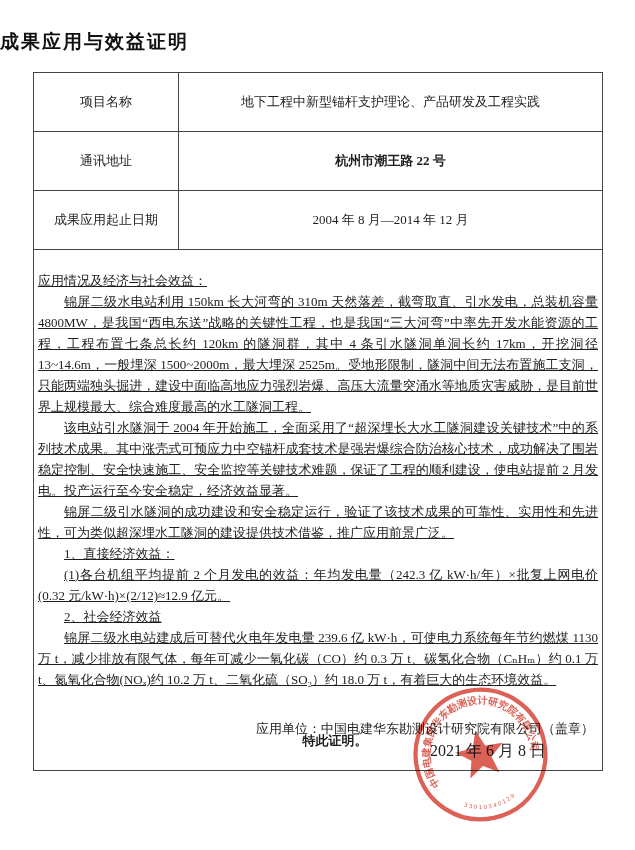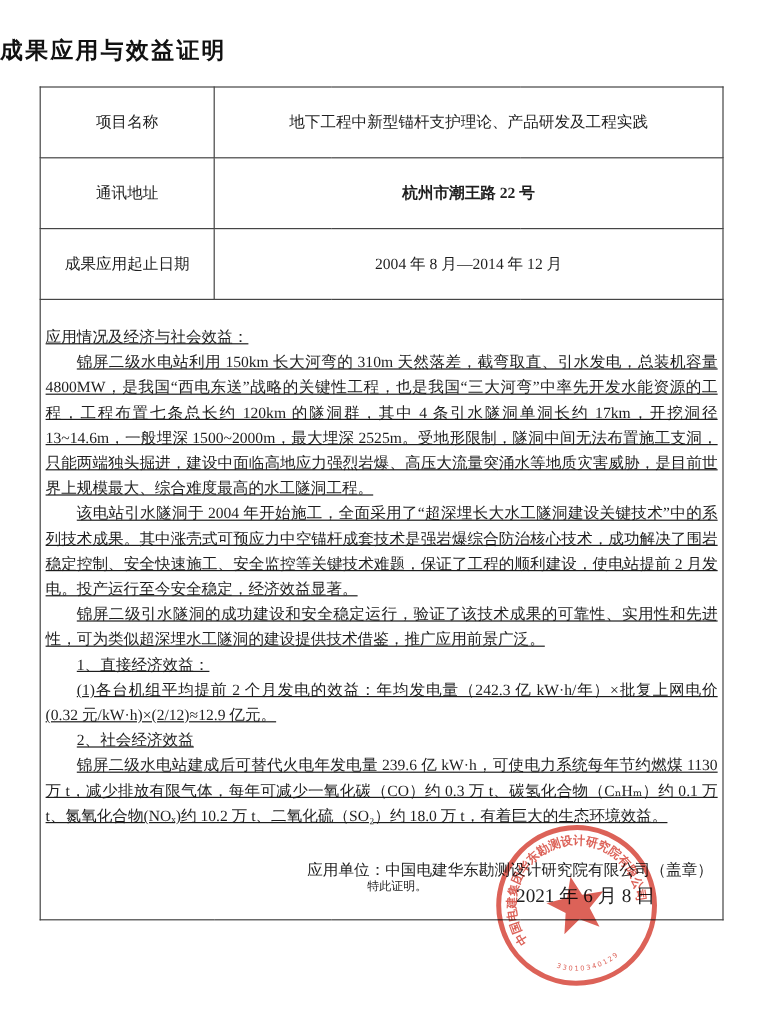--- a/index.html
+++ b/index.html
@@ -38,21 +38,21 @@
   td.bold-val { font-weight: bold; font-size: 13.5px; }
   td.bigcell {
     height: 562px;
     text-align: left;
     vertical-align: top;
     padding: 6px 8px 4px 8px;
     position: relative;
   }
   .bodytext { font-size: 13px; line-height: 21px; text-align: justify; text-decoration: underline; }
   .bodytext p.indent { text-indent: 2em; }
-  .closing { margin-top: 42px; text-indent: 2.6em; font-size: 10px; }
+  .closing { margin-top: 42px; text-indent: 2.6em; font-size: 13px; font-weight: bold; }
   .sig-line {
     position: absolute;
     right: 8px; bottom: 32px;
     font-size: 13px;
   }
   .sig-date {
     position: absolute;
     right: 56px; bottom: 8px;
     font-size: 16px;
   }

